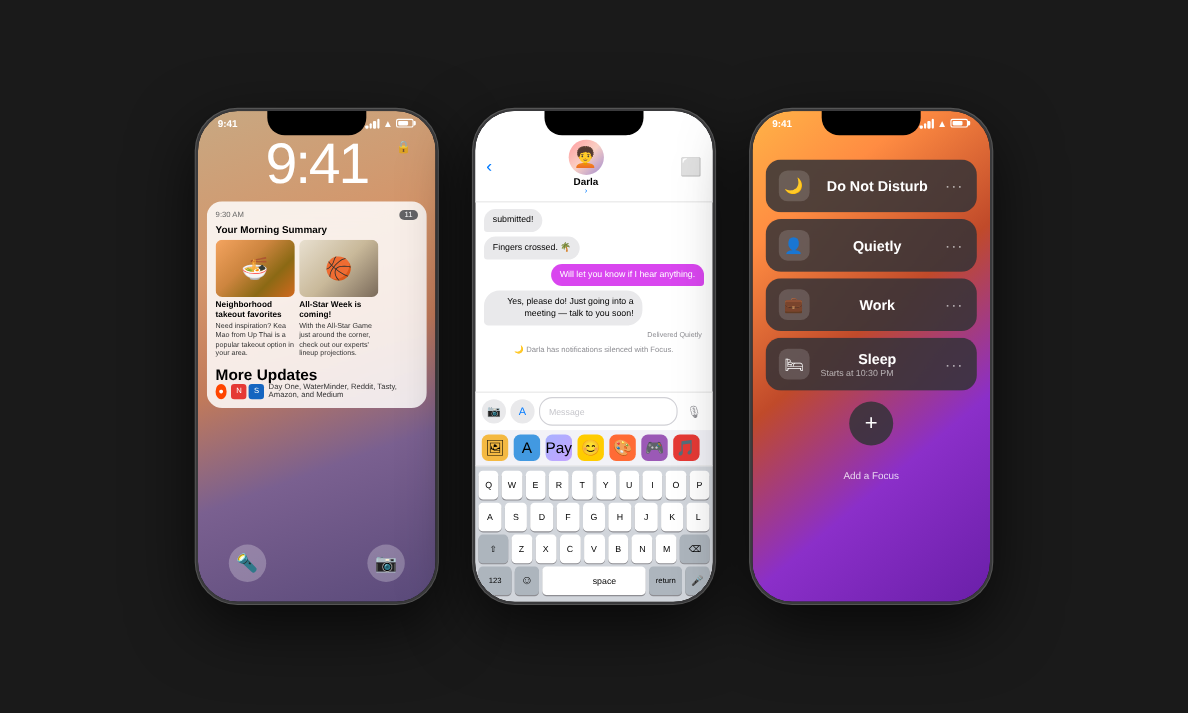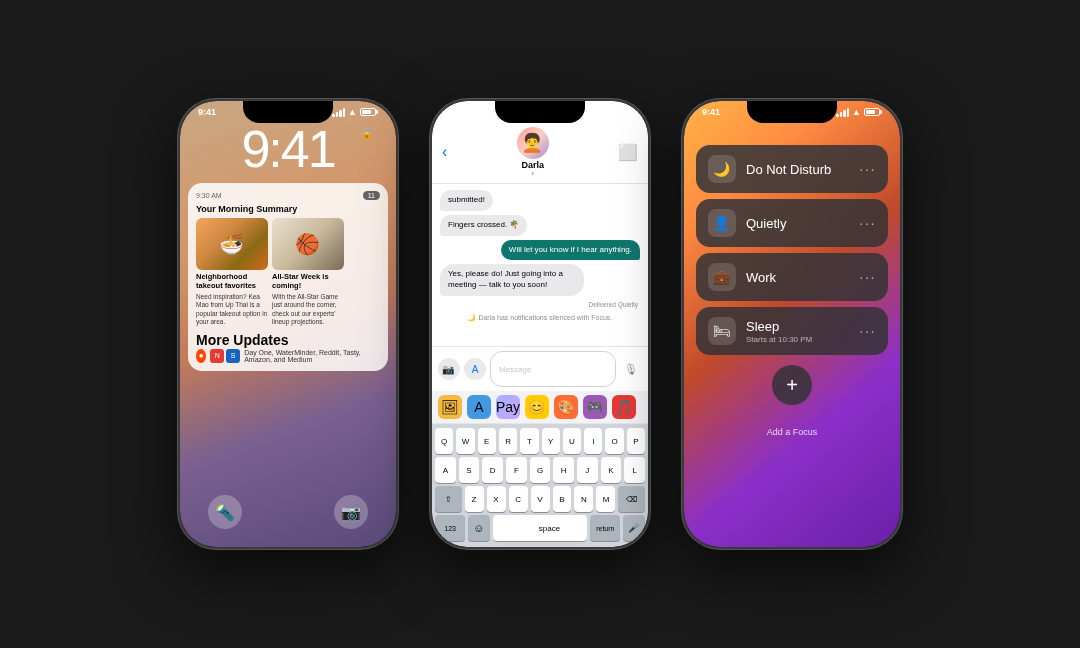--- a/index.html
+++ b/index.html
@@ -228,23 +228,24 @@
       padding: 5px 8px;
       border-radius: 14px;
       font-size: 8px;
       line-height: 1.35;
     }
     .msg-received {
       background: #e9e9eb;
       align-self: flex-start;
       color: #000;
       border-bottom-left-radius: 4px;
+      text-align: right;
     }
     .msg-sent {
-      background: #0f766e;
+      background: #d946ef;
       align-self: flex-end;
       color: white;
       border-bottom-right-radius: 4px;
     }
     .msg-status {
       font-size: 6.5px;
       color: #8e8e93;
       text-align: right;
       margin-top: 1px;
       padding-right: 2px;
@@ -274,21 +275,21 @@
     .msg-apps-btn {
       width: 22px; height: 22px;
       background: #e9e9eb;
       border-radius: 50%;
       display: flex; align-items: center; justify-content: center;
       font-size: 10px;
       color: #007aff;
     }
     .msg-input-field {
       flex: 1;
-      height: 36px;
+      height: 26px;
       border: 1px solid #d1d1d6;
       border-radius: 12px;
       padding: 0 8px;
       font-size: 8px;
       color: #8e8e93;
       display: flex; align-items: center;
     }
     .msg-audio-btn {
       width: 22px; height: 22px;
       display: flex; align-items: center; justify-content: center;
@@ -390,21 +391,21 @@
     }
     .focus-icon {
       width: 28px; height: 28px;
       background: rgba(255,255,255,0.15);
       border-radius: 8px;
       display: flex; align-items: center; justify-content: center;
       font-size: 14px;
       flex-shrink: 0;
     }
     .focus-text { flex: 1; }
-    .focus-name { font-size: 13px; font-weight: 400; color: white; }
+    .focus-name { font-size: 13px; font-weight: 700; color: white; text-align: center; }
     .focus-sub { font-size: 8px; color: rgba(255,255,255,0.6); margin-top: 1px; }
     .focus-dots { color: rgba(255,255,255,0.6); font-size: 14px; letter-spacing: 1px; }
 
     .add-focus-btn {
       margin: 0 auto 18px;
       width: 40px; height: 40px;
       background: rgba(50,50,55,0.85);
       border-radius: 50%;
       display: flex; align-items: center; justify-content: center;
       color: white;

